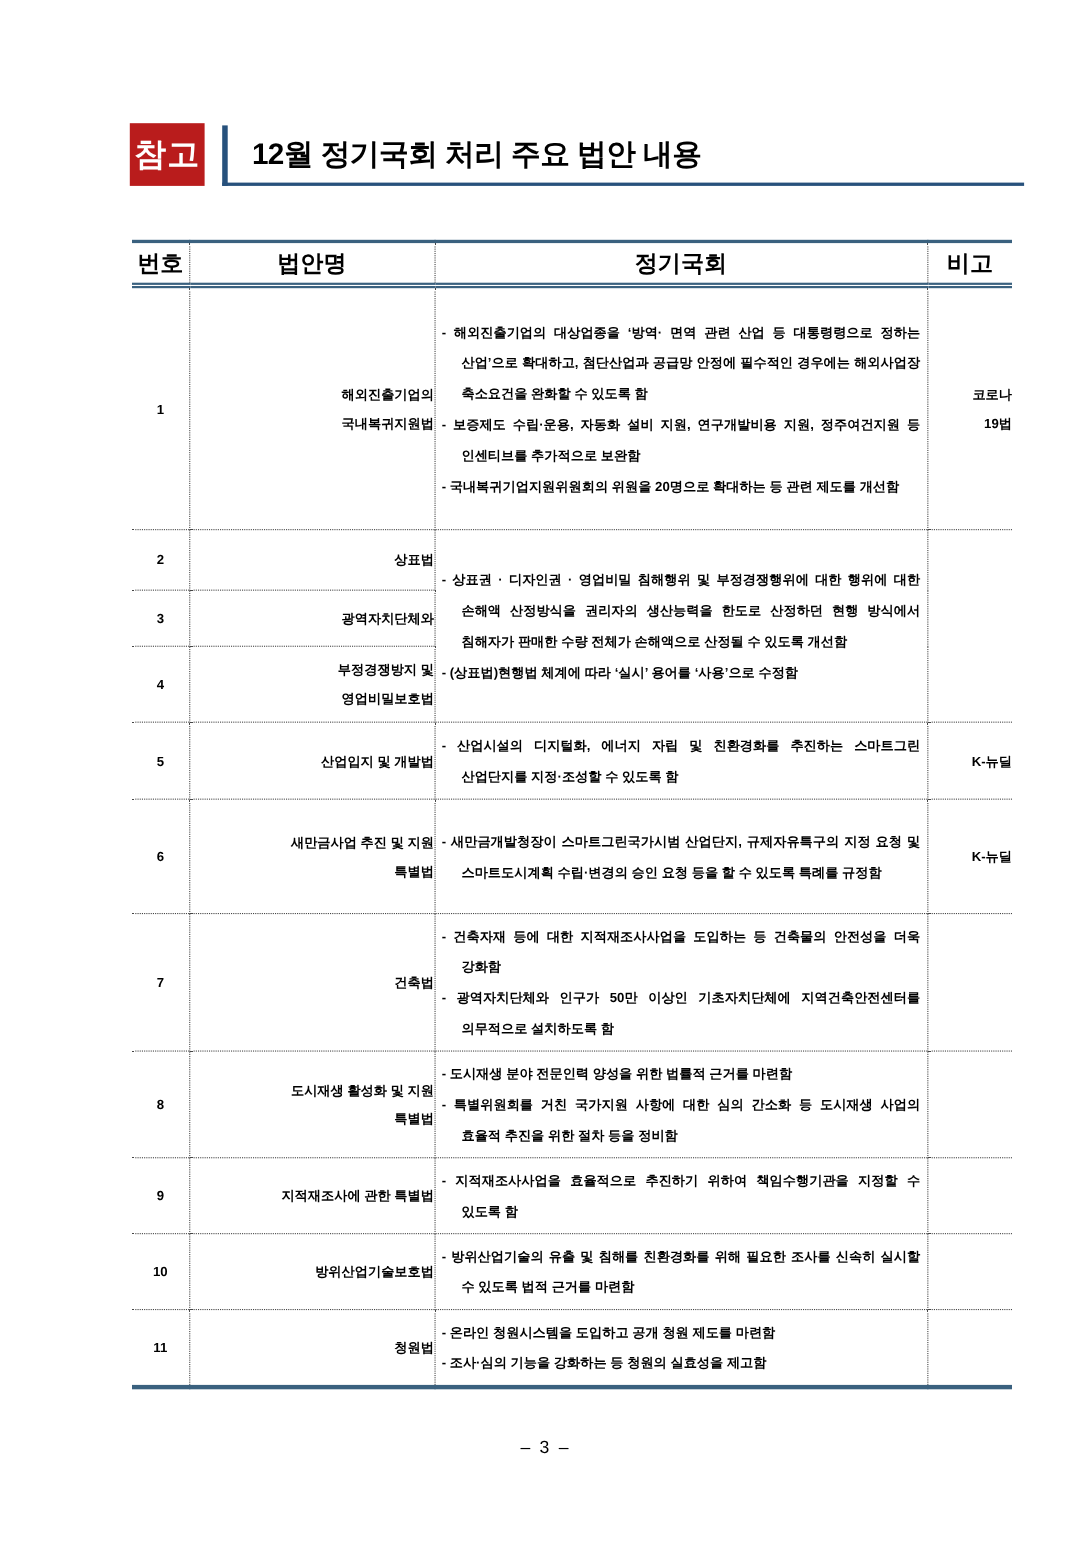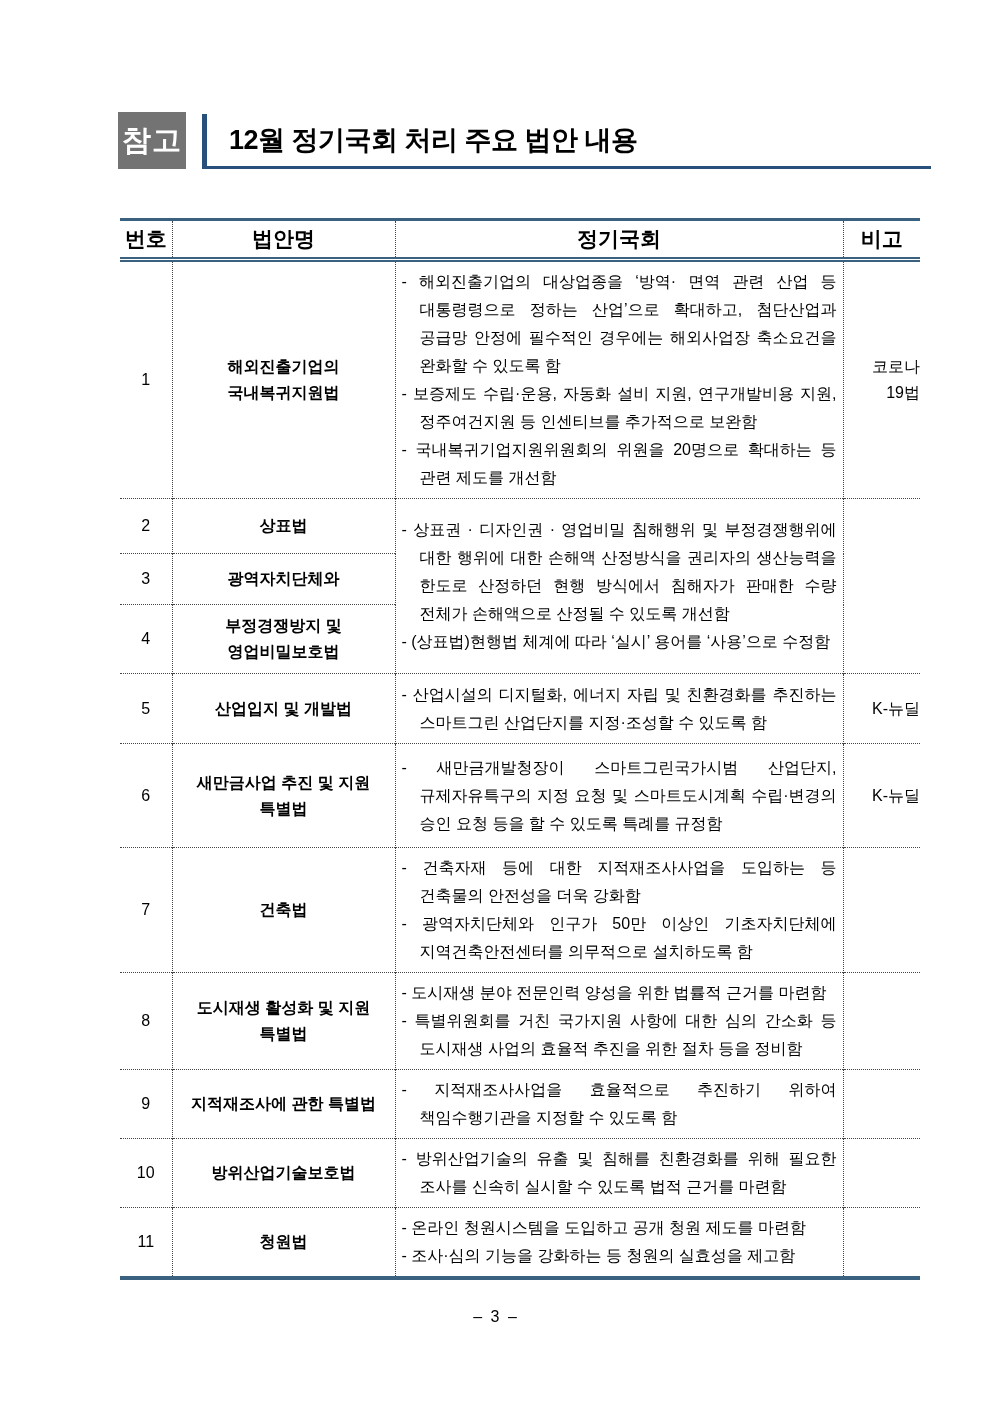--- a/index.html
+++ b/index.html
@@ -9,21 +9,21 @@
     position: relative;
     font-family: "Liberation Sans", "DejaVu Sans", sans-serif;
     color: #000;
     overflow: hidden;
   }
 
   
   .ref-badge {
     position: absolute; left: 118px; top: 112px;
     width: 68px; height: 57px;
-    background: #737373;
+    background: #b91c1c;
     color: #fff;
     font-size: 29px; font-weight: bold;
     display: flex; align-items: center; justify-content: center;
     letter-spacing: 1px;
   }
   .title-block {
     position: absolute; left: 202px; top: 114px;
     width: 729px; height: 55px;
     border-left: 5px solid #27517c;
     border-bottom: 3px solid #27517c;
@@ -53,27 +53,28 @@
   .bills th {
     height: 40px;
     font-size: 21px; font-weight: bold;
     vertical-align: middle;
     border-bottom: 5px double #3a617f;
   }
   .bills th + th, .bills td + td { border-left: 1px dotted #454545; }
 
   .bills td {
     vertical-align: middle;
-    font-size: 16px;
+    font-size: 12px;
     line-height: 28px;
+    font-weight: bold;
   }
   .bills tbody tr + tr > td { border-top: 1px dotted #454545; }
 
   td.no  { text-align: center; }
-  td.nm  { text-align: center; font-weight: bold; font-size: 16px; line-height: 26px; white-space: pre-line; }
+  td.nm  { text-align: right; font-weight: bold; font-size: 12px; line-height: 26px; white-space: pre-line; }
   td.ct  { padding: 6px 6px 6px 6px; }
   td.rm  { text-align: right; white-space: pre-line; line-height: 26px; }
 
   .bullet {
     padding-left: 18px;
     text-indent: -18px;
     text-align: justify;
     word-break: keep-all;
   }
 

